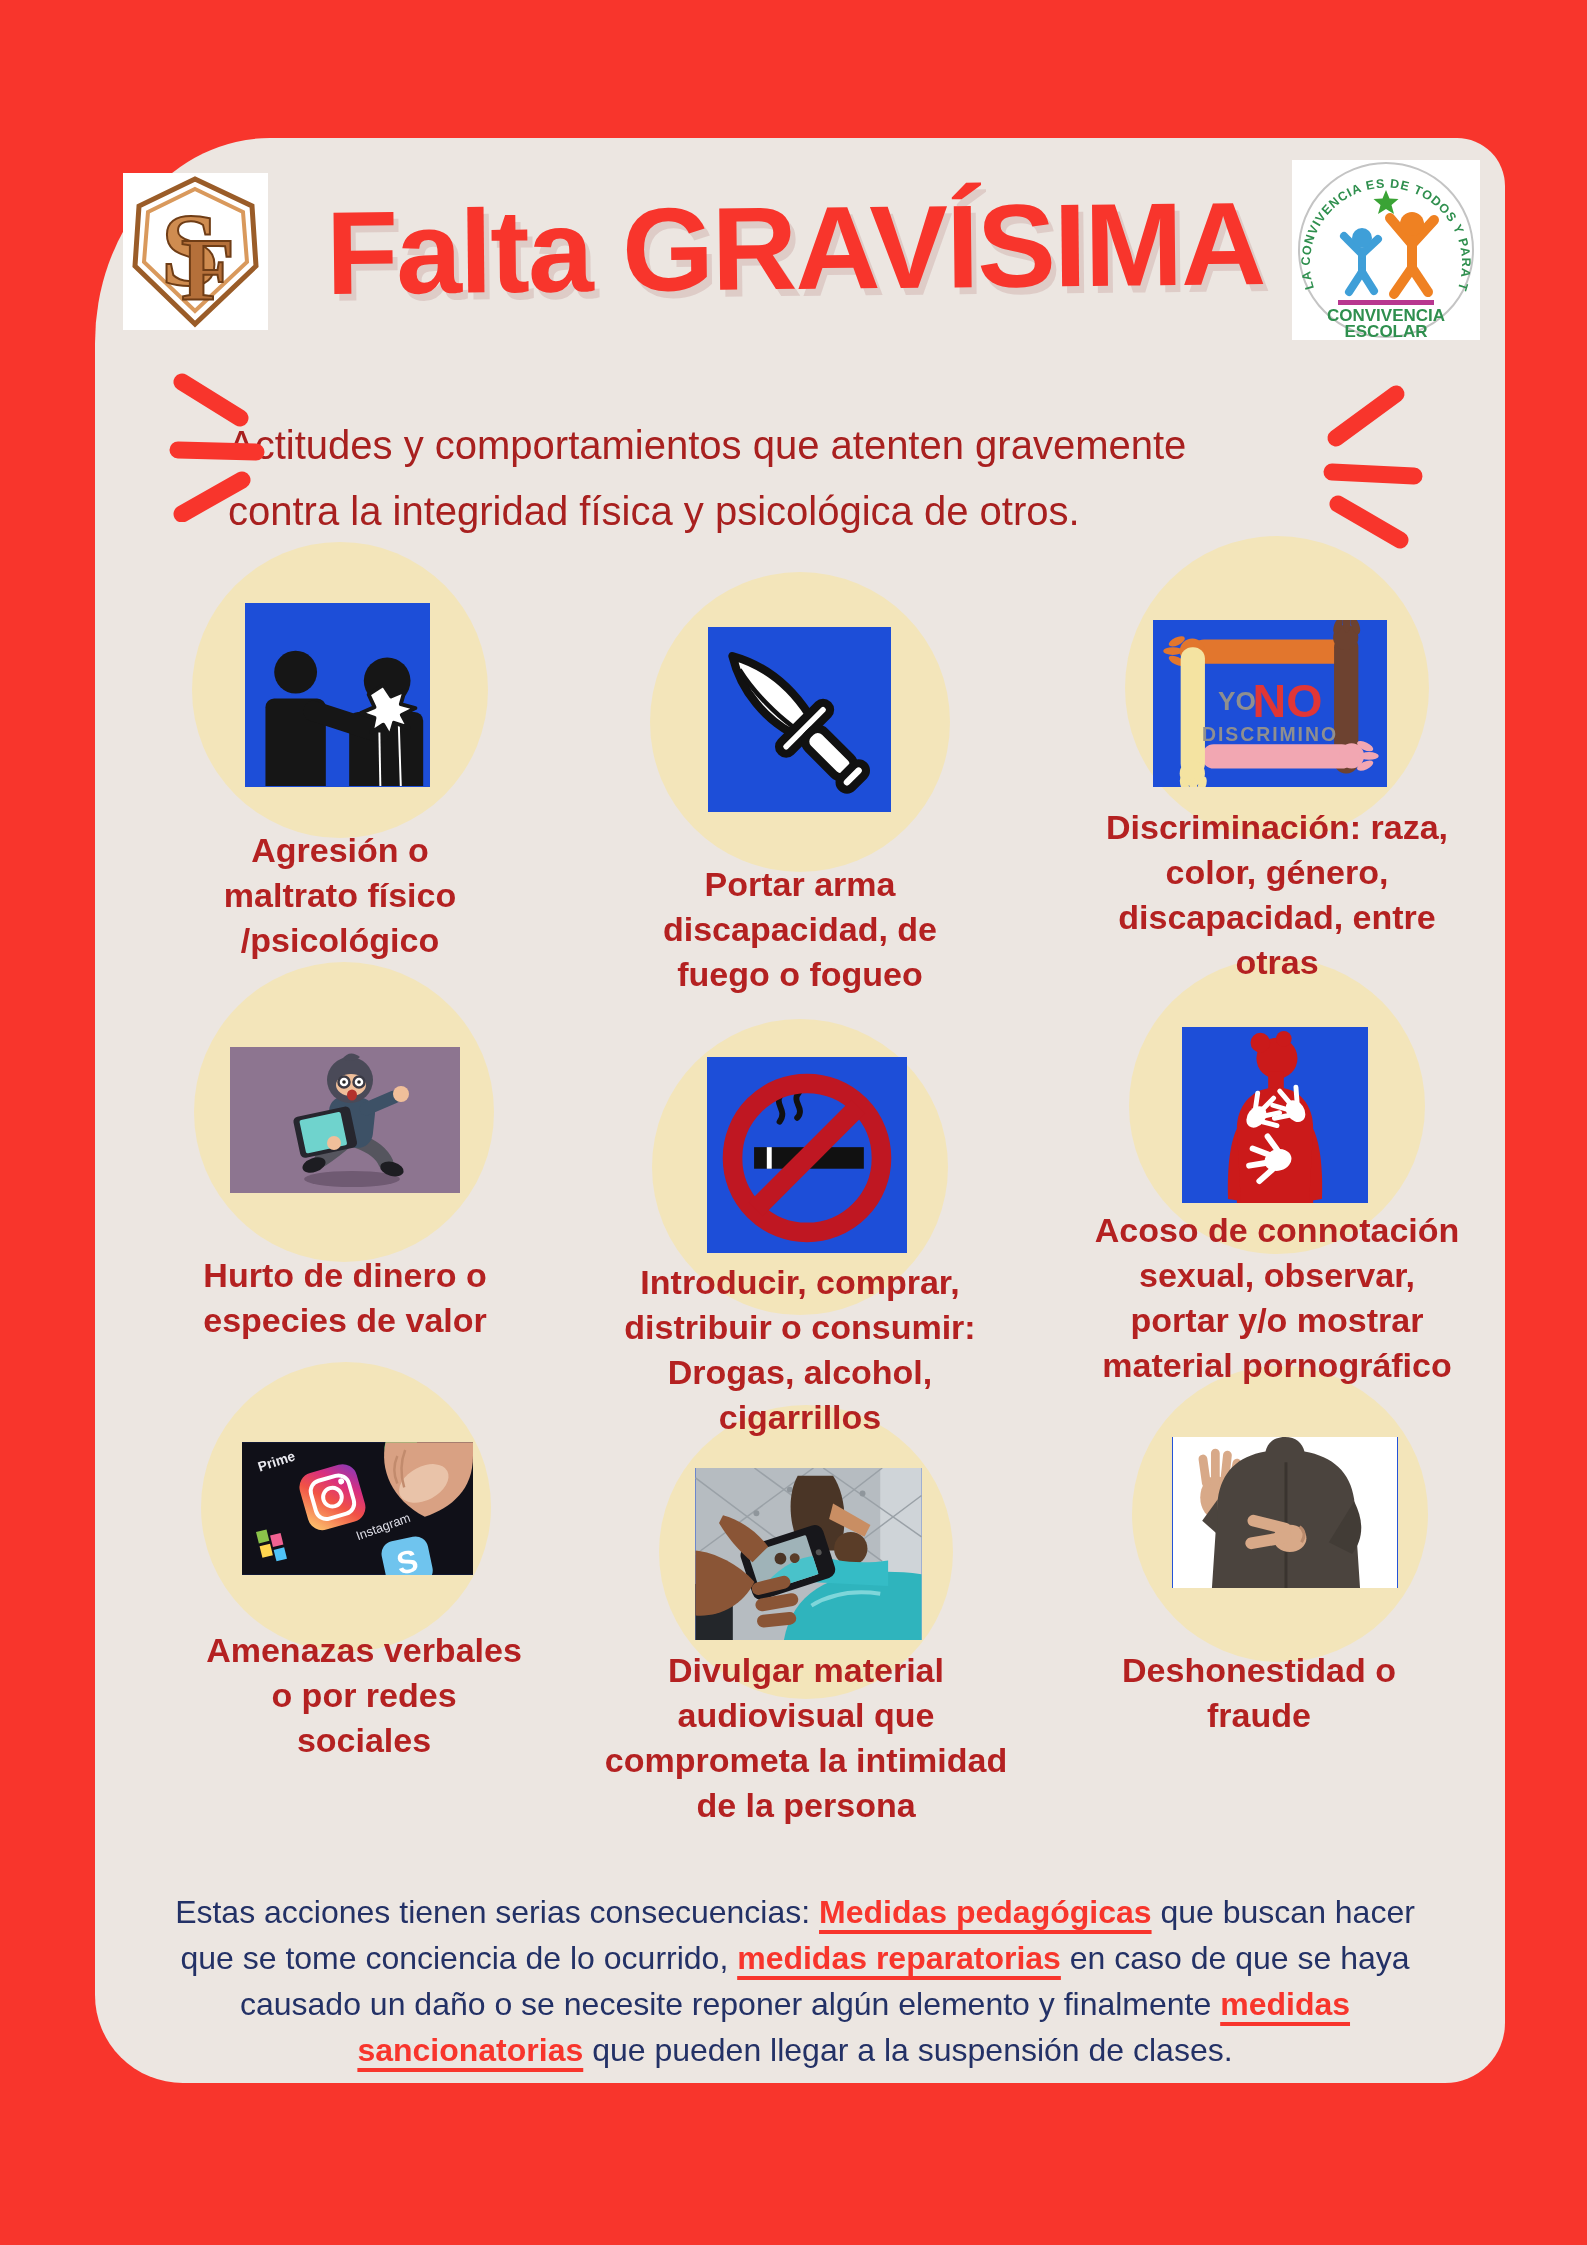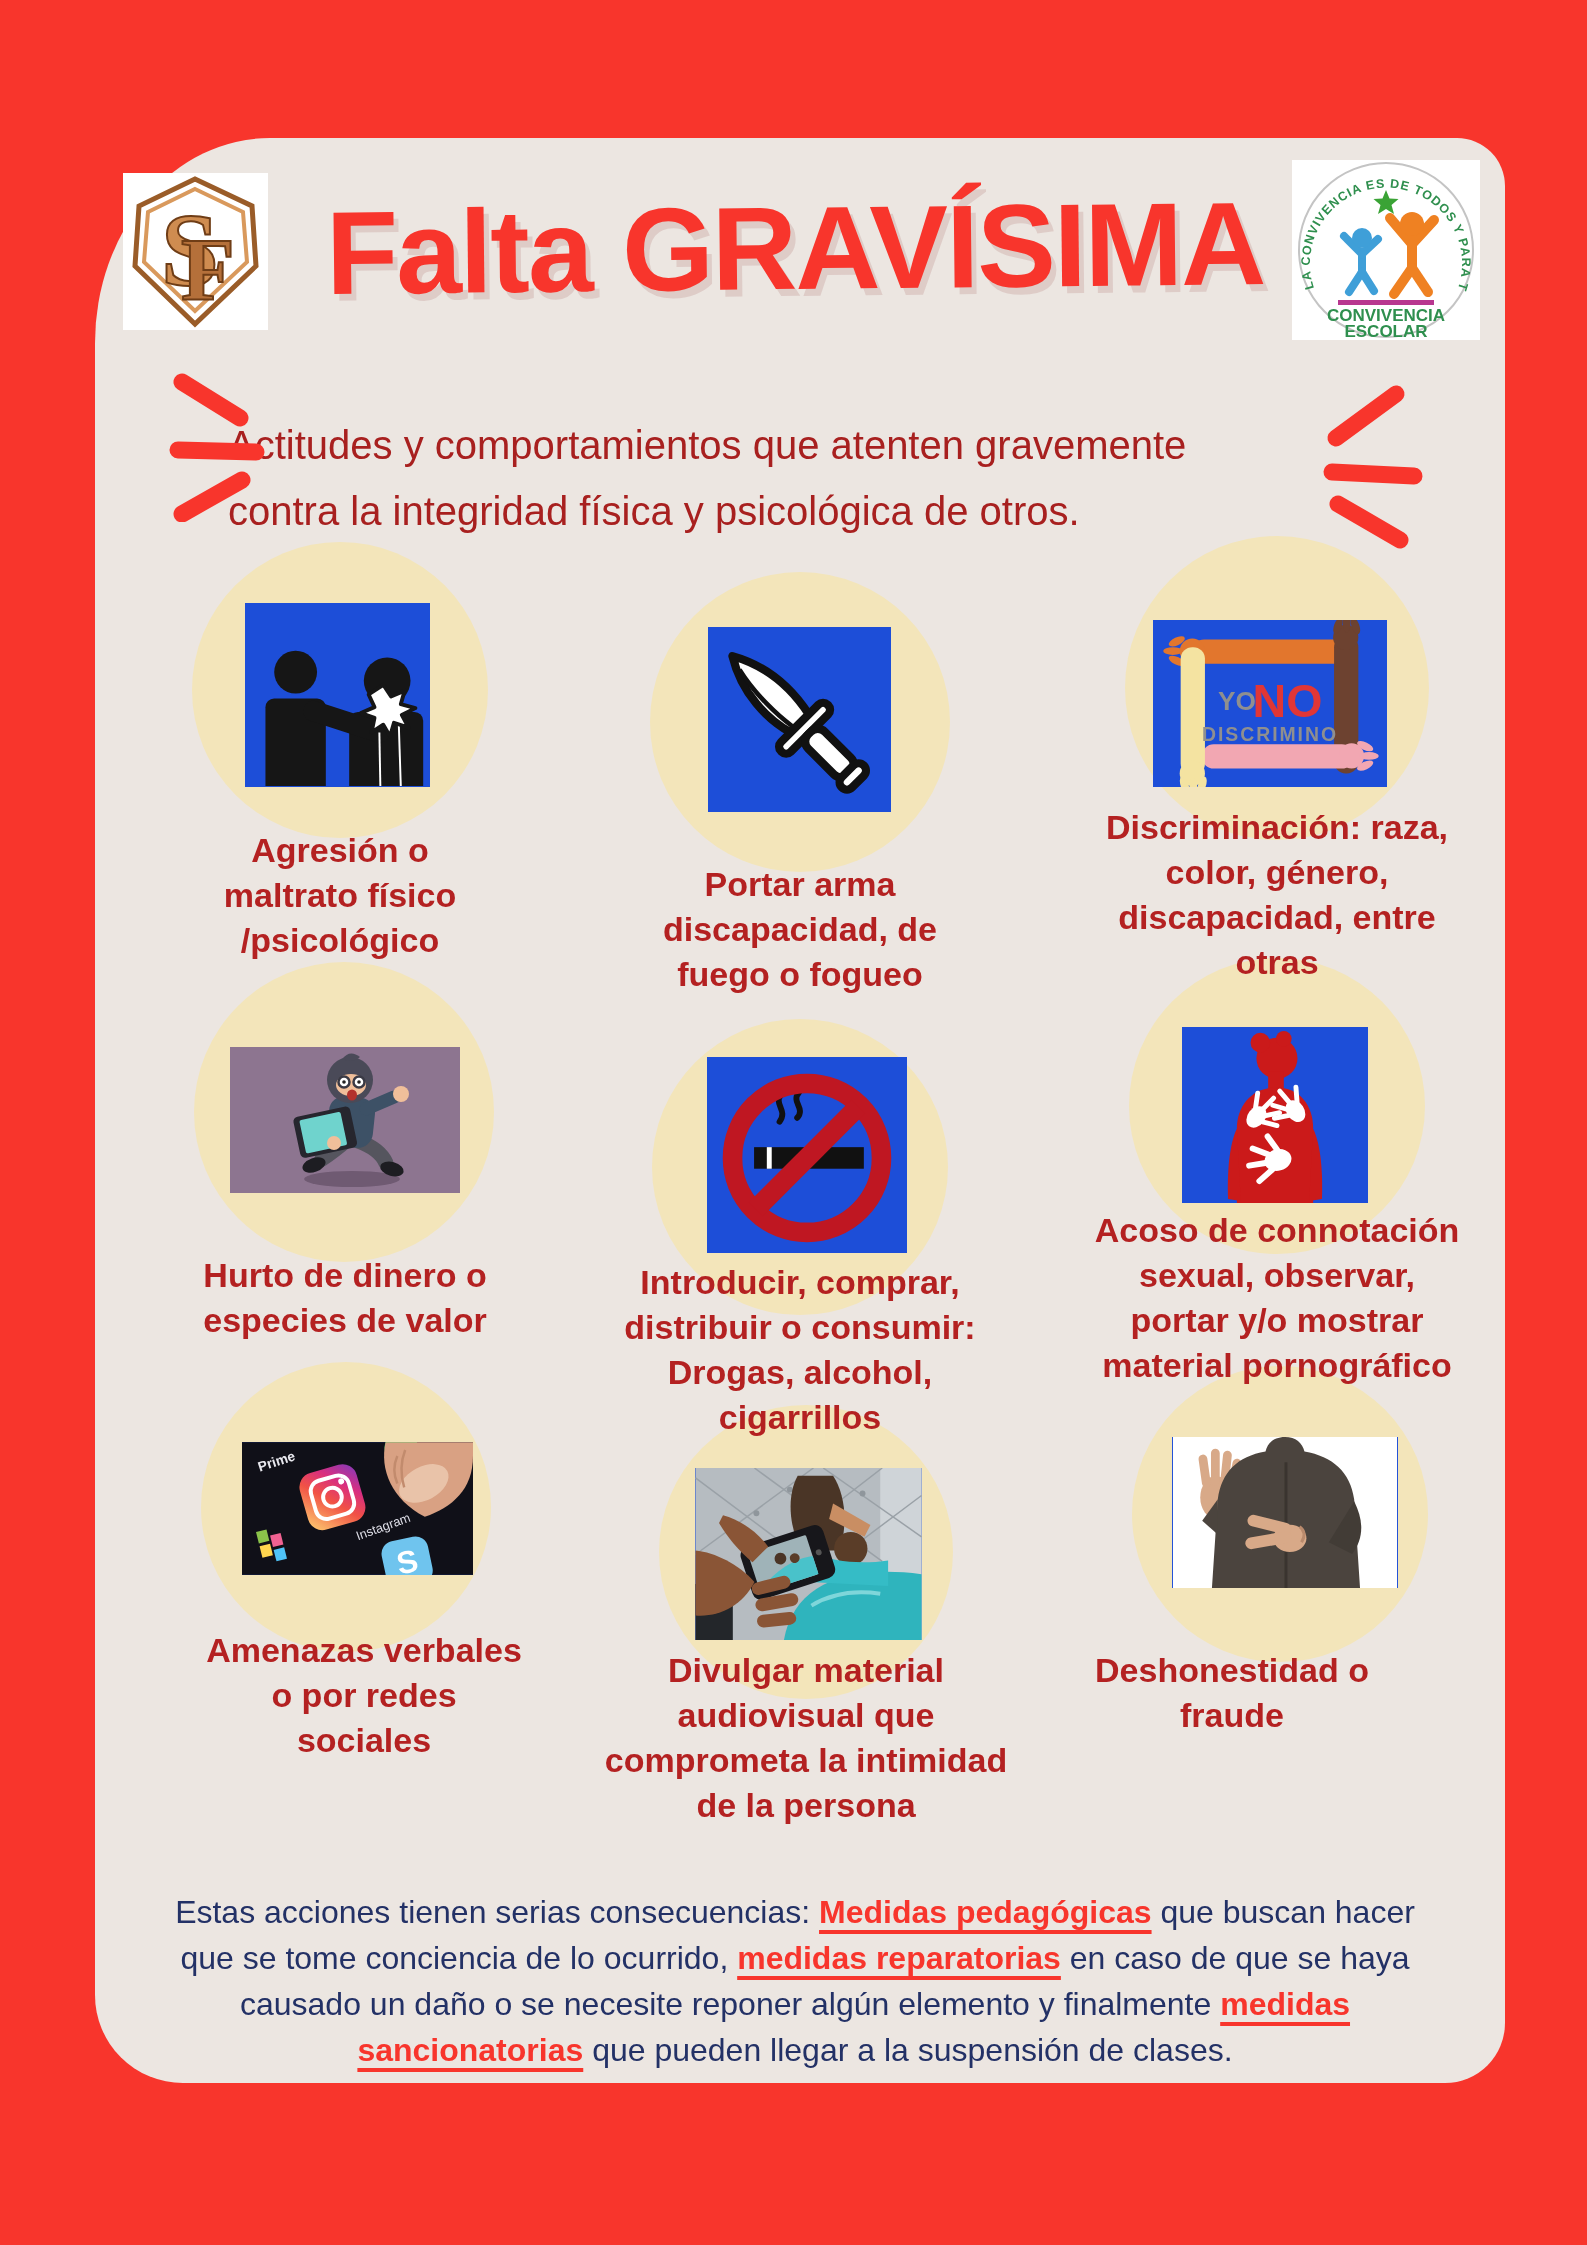--- a/index.html
+++ b/index.html
@@ -375,17 +375,17 @@
       <line x1="116" y1="26" x2="116" y2="155" stroke="#3a342f" stroke-width="3"></line>
       <path d="M186,66 C196,86 196,104 184,120 L160,108 Z" fill="#423c36"></path>
       <g>
         <ellipse cx="120" cy="104" rx="17" ry="14" fill="#d8a988"></ellipse>
         <rect x="76" y="84" width="46" height="12" rx="6" fill="#d8a988" transform="rotate(14 99 90)"></rect>
         <rect x="74" y="100" width="48" height="12" rx="6" fill="#d8a988" transform="rotate(-10 98 106)"></rect>
         <path d="M130,92 q8,6 2,16" stroke="#b98a6c" stroke-width="3" fill="none"></path>
       </g>
     </svg>
   </div>
-  <div class="caption" style="left:1007px;top:1648px;width:450px;text-align:center;">Deshonestidad o
+  <div class="caption" style="left:1034px;top:1648px;width:450px;text-align:center;">Deshonestidad o
 fraude</div>
 
   <p class="footer"><span>Estas acciones tienen serias consecuencias: </span><span class="hl">Medidas pedagógicas</span><span> que buscan hacer que se tome conciencia de lo ocurrido, </span><span class="hl">medidas reparatorias</span><span> en caso de que se haya causado un daño o se necesite reponer algún elemento y finalmente </span><span class="hl">medidas sancionatorias</span><span> que pueden llegar a la suspensión de clases.</span></p>
 </div>
 
 </body></html>

